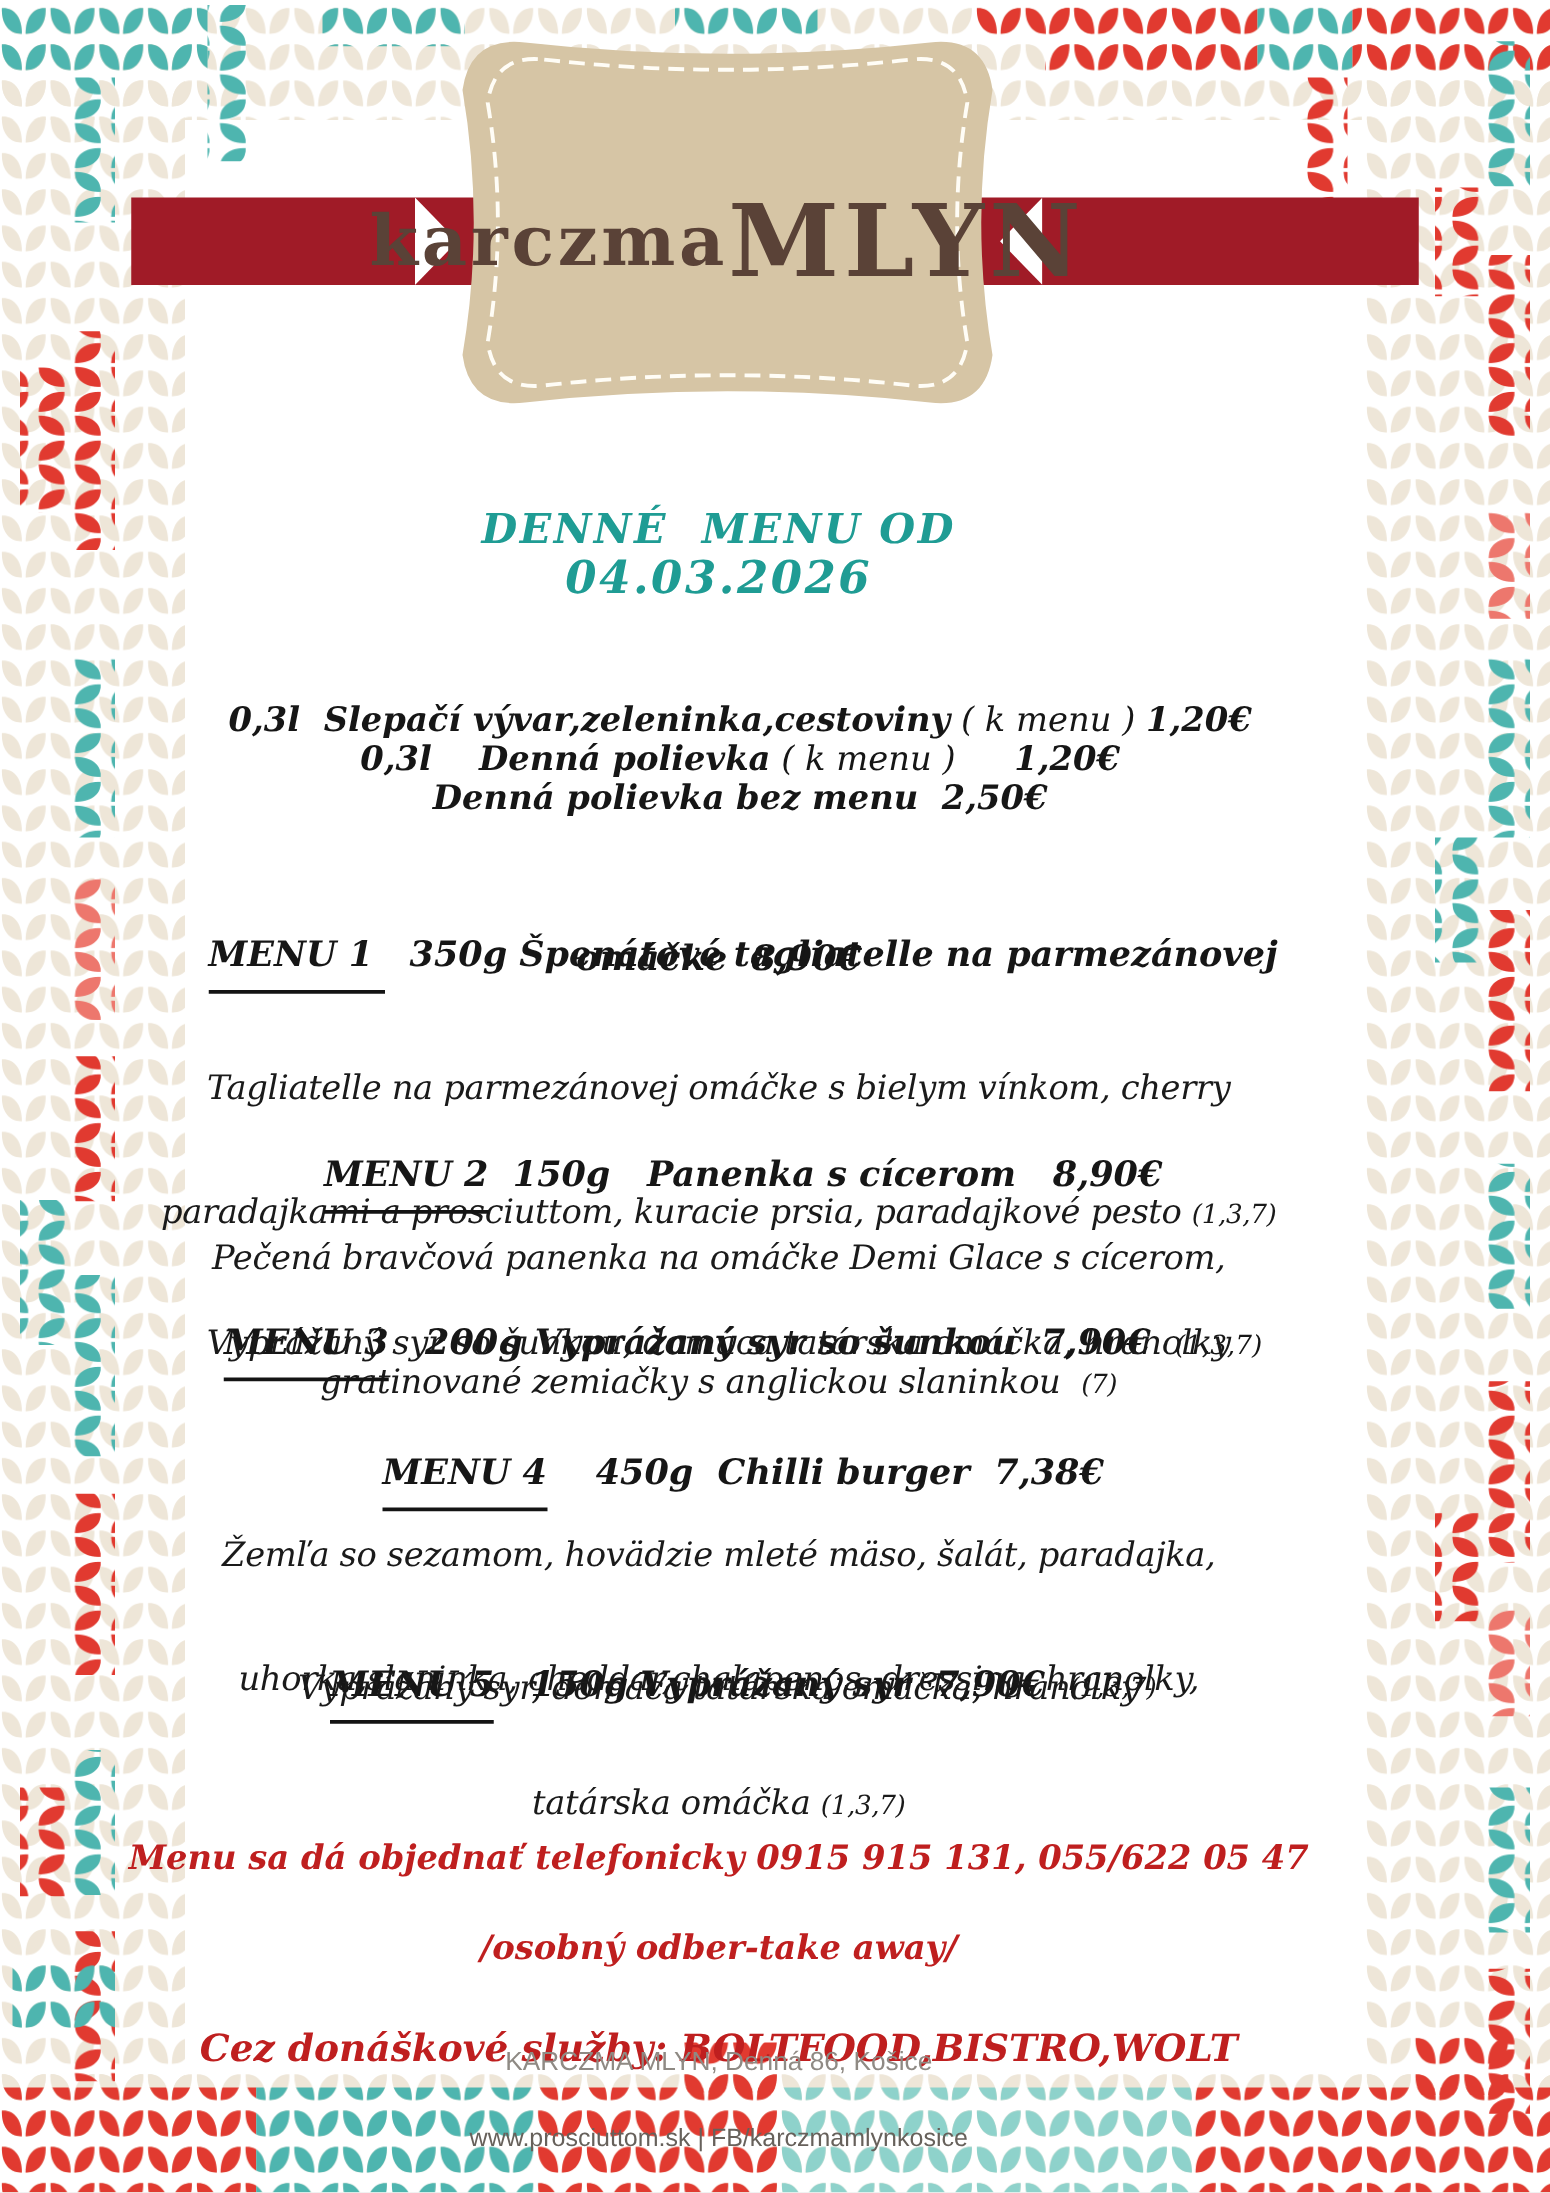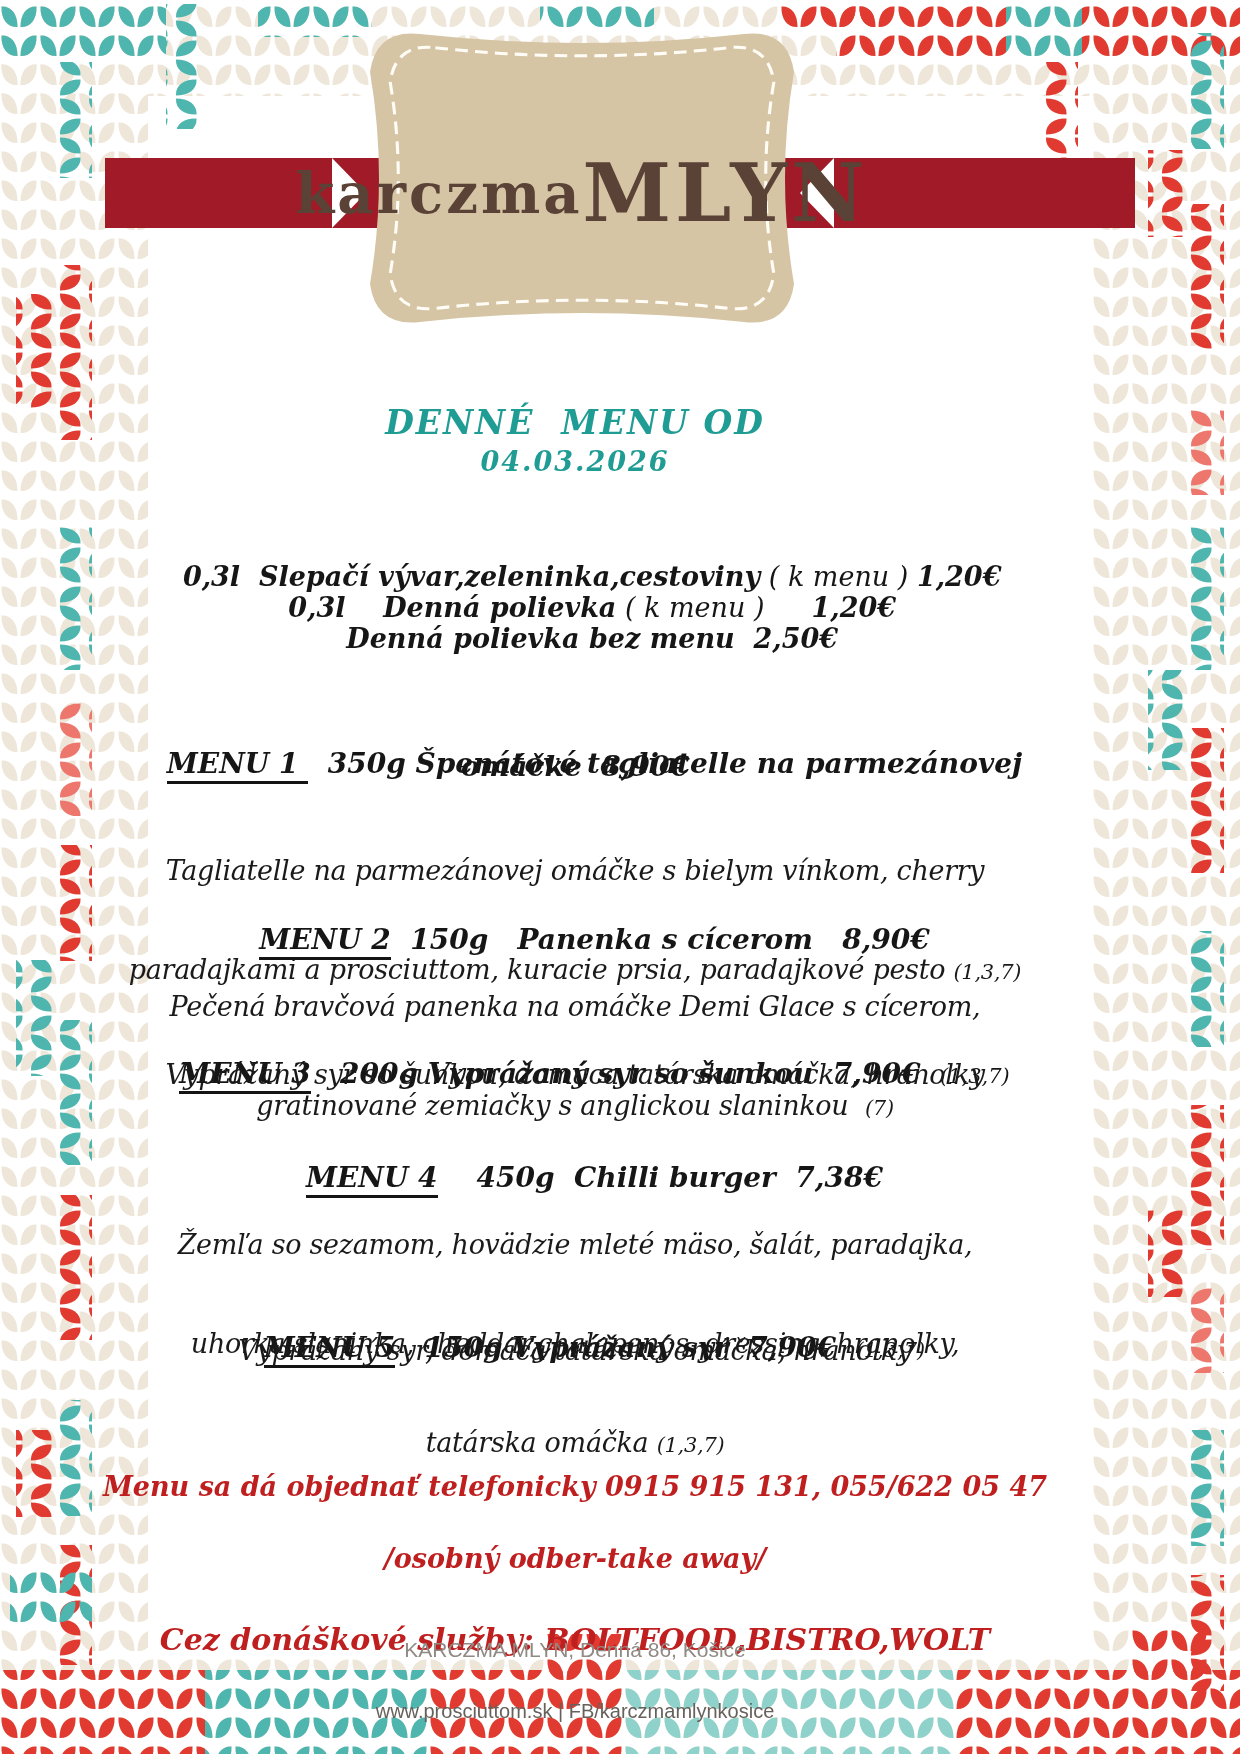--- a/index.html
+++ b/index.html
@@ -16,26 +16,26 @@
   #badge{position:absolute;left:356px;top:20px;width:452px;height:316px;}
   #badge svg{position:absolute;left:0;top:0;width:100%;height:100%;}
   #badge .badge-text{position:absolute;inset:0;display:flex;align-items:center;
       justify-content:center;padding-top:30px;color:#5a4237;}
   .logo1{font-size:56px;font-weight:bold;letter-spacing:3px;line-height:62px;}
   .logo2{font-size:80px;font-weight:bold;letter-spacing:4px;line-height:84px;}
   
   .block{position:absolute;left:100px;right:190px;text-align:center;white-space:pre-wrap;color:#161616;}
   .teal{color:#1f9c94;}
   .title-line{font-size:33px;font-weight:bold;font-style:italic;letter-spacing:2px;line-height:38px;text-align:center;}
-  .date-line{font-size:27px;font-weight:bold;font-style:italic;letter-spacing:2px;line-height:34px;}
+  .date-line{font-size:36px;font-weight:bold;font-style:italic;letter-spacing:2px;line-height:34px;}
   .soup-line{font-size:27px;line-height:31px;}
   .b-it{font-weight:bold;font-style:italic;}
   .r-it{font-weight:normal;font-style:italic;}
   .menu-head{font-size:28px;font-weight:bold;font-style:italic;line-height:33px;}
-  .menu-label{border-bottom:3px solid #141414;padding-bottom:1px;}
+  .menu-label{border-bottom:3px solid #141414;padding-bottom:12px;}
   .desc{font-size:27px;font-style:italic;line-height:33px;color:#1a1a1a;letter-spacing:-0.3px;}
   .allergen{font-size:21px;font-style:italic;font-weight:normal;}
   .red{color:#bf1f1f;}
   .order-line{font-size:27px;font-weight:bold;font-style:italic;line-height:34px;}
   .delivery-line{font-size:30px;font-weight:bold;font-style:italic;line-height:40px;margin-top:6px;}
   .footer-line1{font-family:"Liberation Sans", sans-serif;font-size:21px;color:#8f8a84;line-height:24px;}
   .footer-line2{font-family:"Liberation Sans", sans-serif;font-size:20px;color:#67615b;line-height:23px;}
 </style>
 </head>
 <body>

